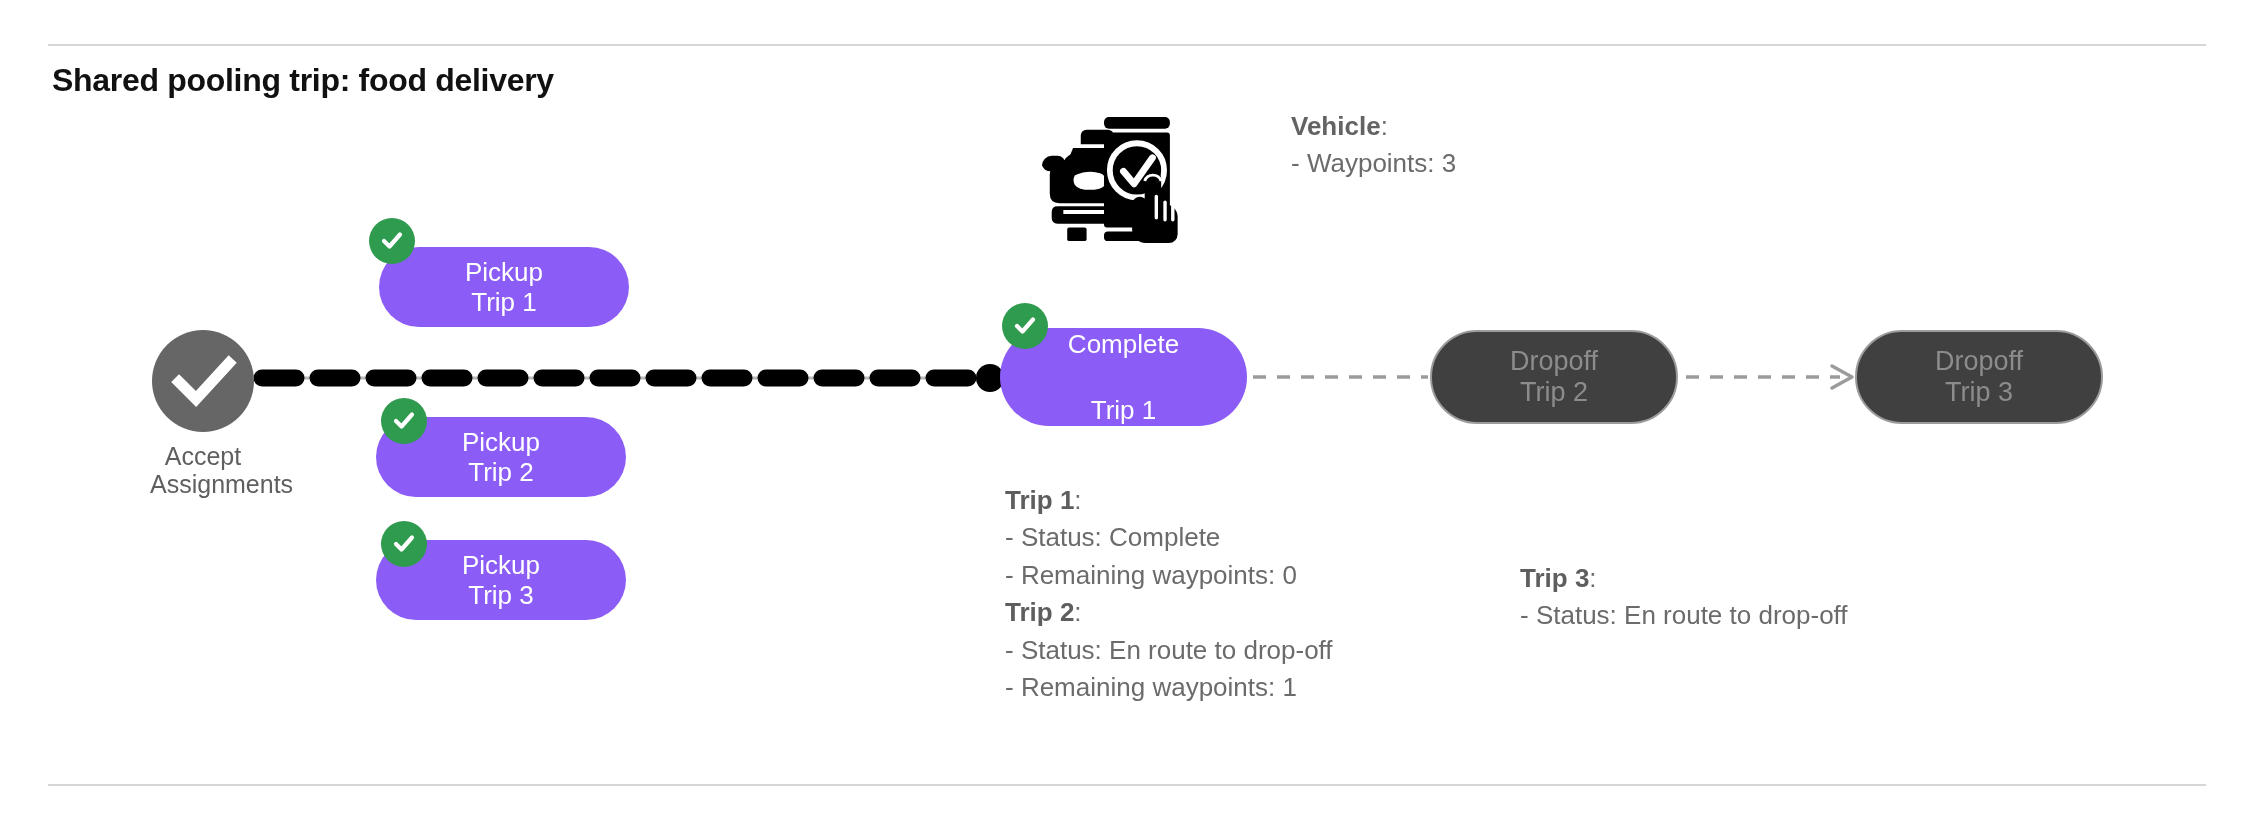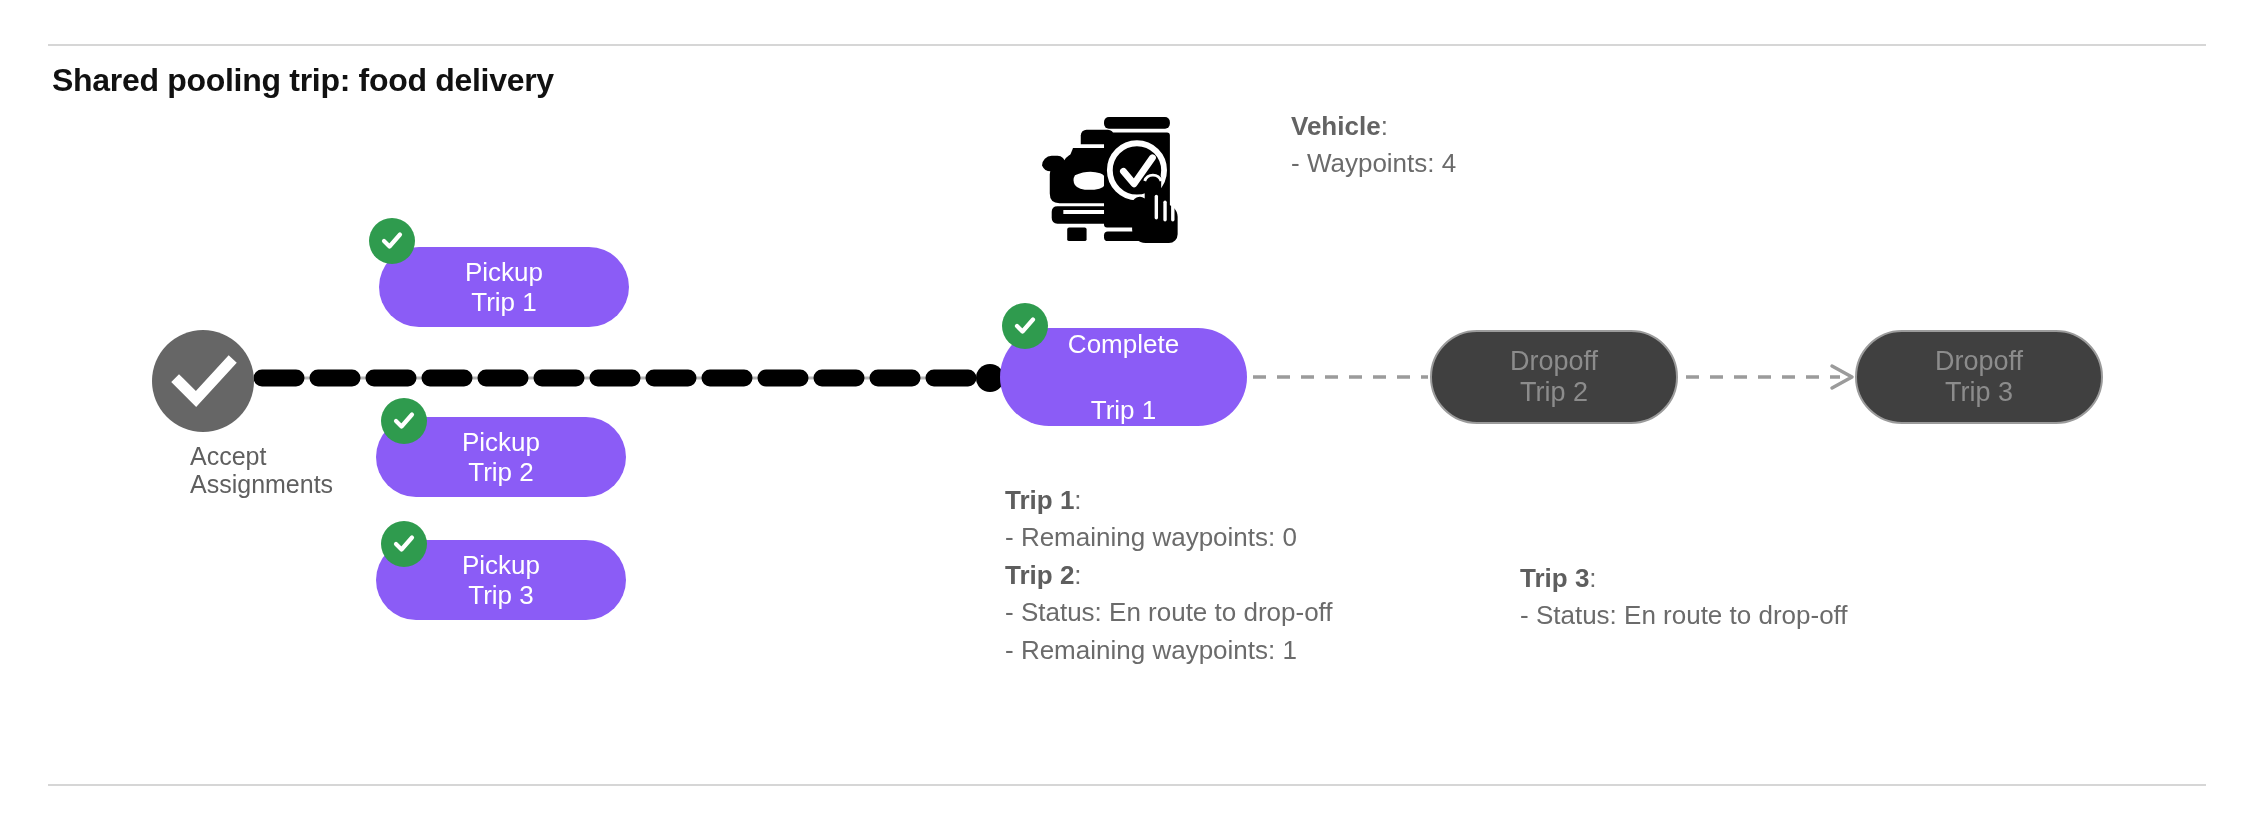--- a/index.html
+++ b/index.html
@@ -70,21 +70,20 @@
   }
   .accept-circle svg { display: block; }
   .accept-label {
     margin-top: 10px;
     font-size: 25px;
     line-height: 1.12;
     color: #5f5f5f;
     white-space: nowrap;
     position: relative;
     left: 0;
-    margin-left: 40px;
   }
 
   
   .pill {
     position: absolute;
     background: #8b5cf6;
     border-radius: 52px;
     color: #ffffff;
     display: flex;
     flex-direction: column;
@@ -304,25 +303,26 @@
         <path d="M130 112 v22" stroke="#ffffff" stroke-width="3.5" fill="none" stroke-linecap="round"></path>
         <path d="M139 118 v18" stroke="#ffffff" stroke-width="3.5" fill="none" stroke-linecap="round"></path>
         <path d="M147 122 v14" stroke="#ffffff" stroke-width="3.5" fill="none" stroke-linecap="round"></path>
         <path d="M118 96 a9 9 0 0 1 17 0" stroke="#ffffff" stroke-width="3" fill="none"></path>
       </g>
     </svg>
   </div>
 
   <div class="vehicle-caption">
     <div><span class="hd">Vehicle</span><span>:</span></div>
-    <div>- Waypoints: 4</div>
+    <div>- Waypoints: 3</div>
   </div>
 
   <div class="status-block status-left">
     <div><span class="hd">Trip 1</span><span>:</span></div>
+    <div>- Status:  Complete</div>
     <div>- Remaining waypoints: 0</div>
     <div><span class="hd">Trip 2</span><span>:</span></div>
     <div>- Status:  En route to drop-off</div>
     <div>- Remaining waypoints: 1</div>
   </div>
 
   <div class="status-block status-right">
     <div><span class="hd">Trip 3</span><span>:</span></div>
     <div>- Status:  En route to drop-off</div>
   </div>

